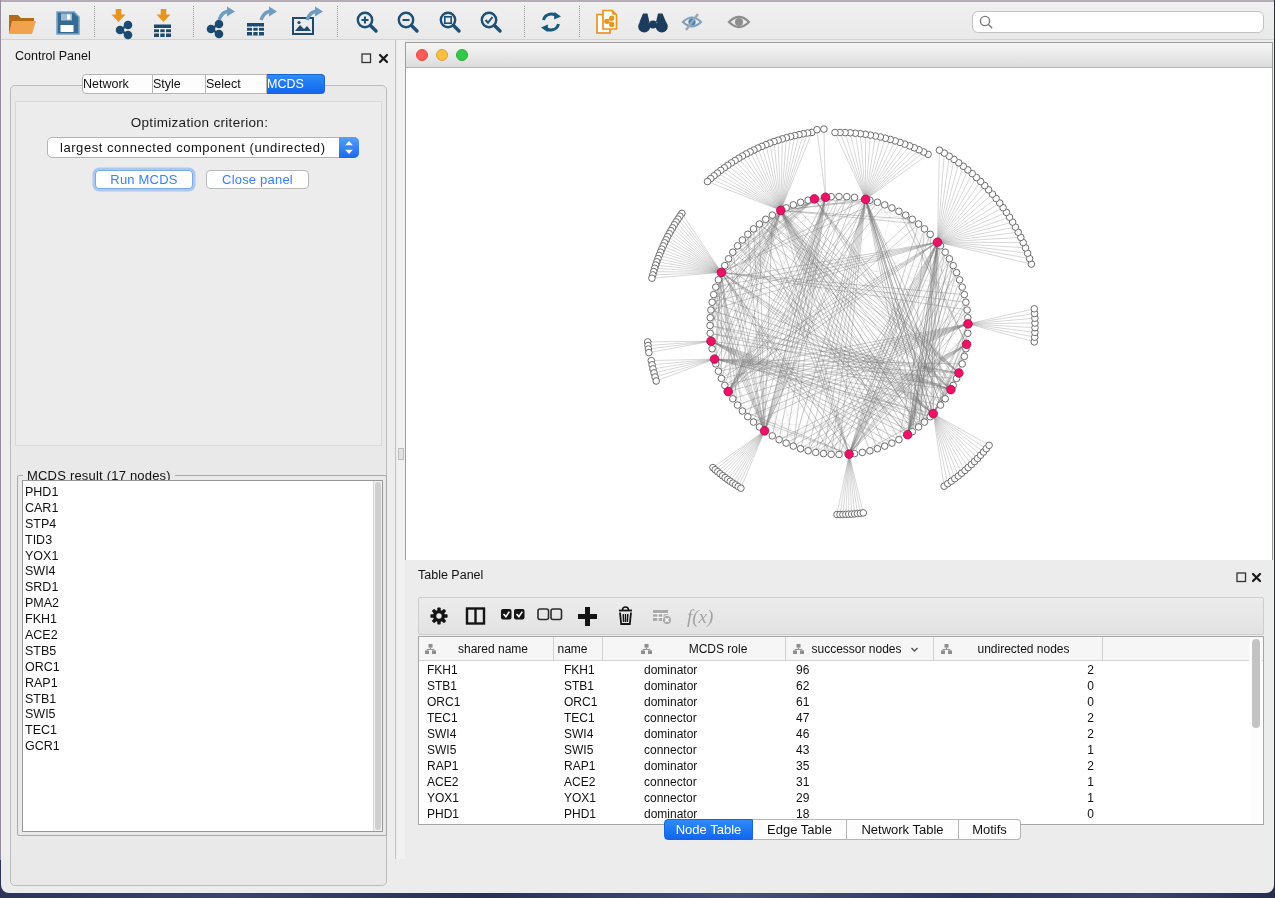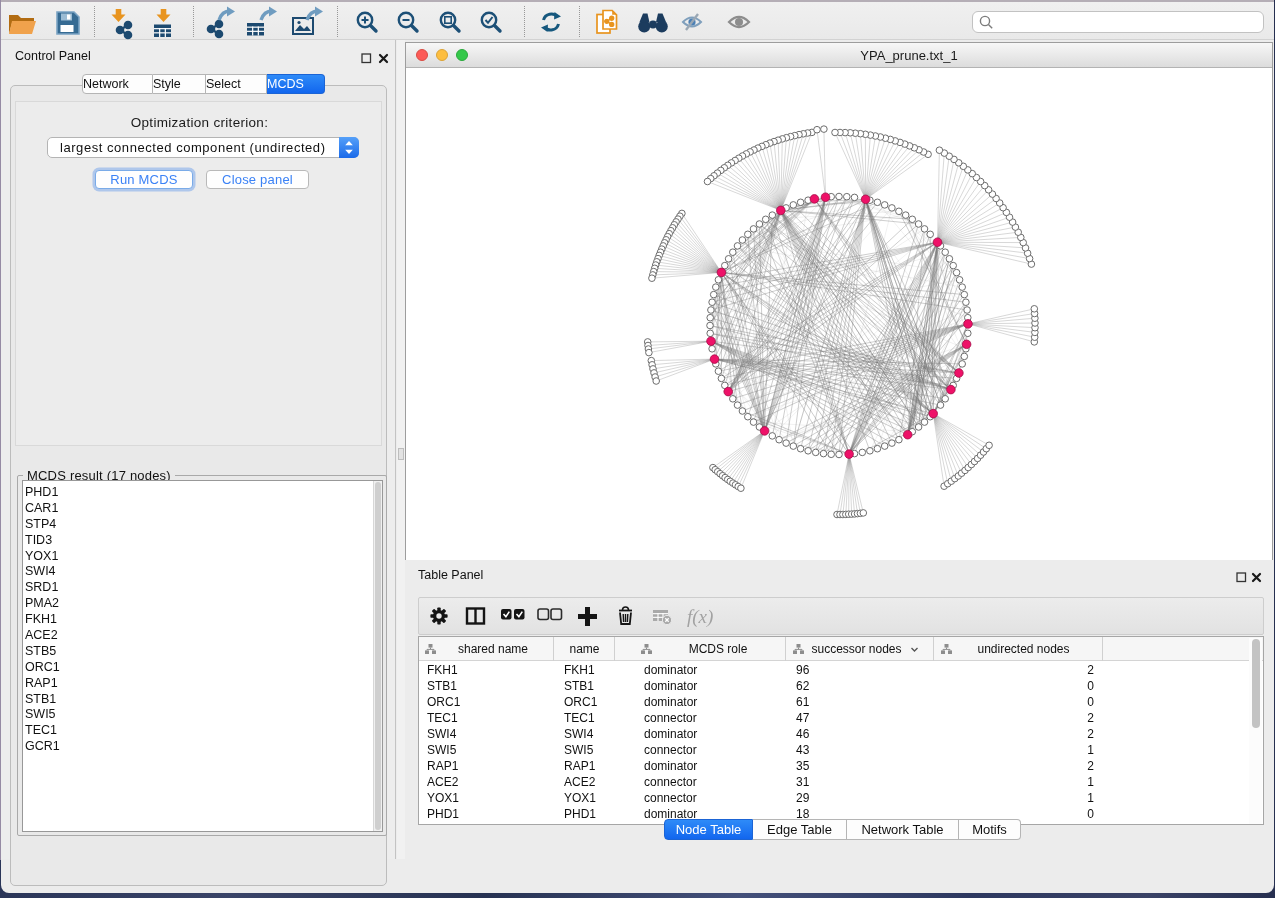--- a/index.html
+++ b/index.html
@@ -284,21 +284,20 @@
     </div>
   </div>
   <div id="split">
       <i></i>
     </div>
   <div id="netwin">
     <div id="ntitle">
       <div class="tl" style="left:10px;background:#fc5b57;border:0.5px solid #d94c43"></div>
       <div class="tl" style="left:30px;background:#fdbe40;border:0.5px solid #dba336"></div>
       <div class="tl" style="left:50px;background:#34c84a;border:0.5px solid #2aa93c"></div>
-      <div class="t">YPA_prune.txt_1</div>
     </div>
     <div id="canvas"><svg width="865" height="491" viewBox="0 0 865 491">
           <path d="M315.4 203.4L326.8 329.8M315.4 203.4L331.5 336.1M315.4 203.4L336.4 342.0M315.4 203.4L336.4 171.0M315.4 203.4L471.4 133.3M315.4 203.4L459.6 130.3M315.4 203.4L561.1 241.0M315.4 203.4L559.9 233.2M315.4 203.4L558.3 225.6M315.4 203.4L305.0 272.2M315.4 203.4L308.5 290.1M315.4 203.4L309.8 294.9M315.4 203.4L315.4 309.4M315.4 203.4L512.6 358.0M315.4 203.4L518.5 353.1M315.4 203.4L524.2 347.7M315.4 203.4L425.2 385.3M315.4 203.4L433.0 385.5M315.4 203.4L443.1 385.1M315.4 203.4L448.5 384.6M374.8 141.4L463.9 381.8M374.8 141.4L471.4 379.7M374.8 141.4L478.7 377.1M374.8 141.4L485.9 374.1M374.8 141.4L492.9 370.7M374.8 141.4L501.7 365.7M374.8 141.4L506.3 362.7M374.8 141.4L512.6 358.0M374.8 141.4L315.4 203.4M374.8 141.4L312.4 210.8M374.8 141.4L306.1 279.8M374.8 141.4L308.5 290.1M374.8 141.4L309.8 294.9M374.8 141.4L304.9 241.0M374.8 141.4L304.2 248.7M374.8 141.4L304.0 256.5M374.8 141.4L512.6 358.0M374.8 141.4L518.5 353.1M374.8 141.4L524.2 347.7M374.8 141.4L527.2 344.6M374.8 141.4L534.5 336.1M374.8 141.4L312.4 302.2M374.8 141.4L315.4 309.4M374.8 141.4L318.8 316.4M374.8 141.4L326.8 329.8M374.8 141.4L463.9 131.2M374.8 141.4L459.6 130.3M374.8 141.4L433.0 127.5M374.8 141.4L341.8 165.3M374.8 141.4L326.8 183.2M374.8 141.4L512.6 155.0M374.8 141.4L506.3 150.3M408.4 129.9L326.8 183.2M408.4 129.9L322.6 189.8M408.4 129.9L315.4 203.4M408.4 129.9L312.4 210.8M408.4 129.9L309.8 218.1M408.4 129.9L306.1 233.2M408.4 129.9L539.2 329.8M408.4 129.9L544.9 320.6M408.4 129.9L547.2 316.4M408.4 129.9L550.6 309.4M419.5 128.2L341.8 347.7M419.5 128.2L347.5 353.1M419.5 128.2L353.4 358.0M419.5 128.2L358.6 361.9M419.5 128.2L366.3 366.9M419.5 128.2L373.1 370.7M419.5 128.2L380.1 374.1M419.5 128.2L387.3 377.1M419.5 128.2L374.8 141.4M419.5 128.2L366.3 146.1M419.5 128.2L353.4 155.0M459.6 130.3L387.3 377.1M459.6 130.3L394.6 379.7M459.6 130.3L402.1 381.8M459.6 130.3L409.7 383.4M459.6 130.3L417.5 384.6M459.6 130.3L425.2 385.3M459.6 130.3L433.0 385.5M459.6 130.3L394.6 133.3M459.6 130.3L506.3 362.7M459.6 130.3L512.6 358.0M459.6 130.3L518.5 353.1M459.6 130.3L524.2 347.7M459.6 130.3L527.2 344.6M459.6 130.3L534.5 336.1M459.6 130.3L539.2 329.8M459.6 130.3L544.9 320.6M459.6 130.3L518.5 353.1M459.6 130.3L524.2 347.7M459.6 130.3L527.2 344.6M459.6 130.3L534.5 336.1M459.6 130.3L539.2 329.8M531.5 173.2L433.0 385.5M531.5 173.2L443.1 385.1M531.5 173.2L448.5 384.6M531.5 173.2L402.1 381.8M531.5 173.2L409.7 383.4M531.5 173.2L417.5 384.6M531.5 173.2L425.2 385.3M531.5 173.2L501.7 365.7M531.5 173.2L506.3 362.7M531.5 173.2L512.6 358.0M531.5 173.2L492.9 370.7M531.5 173.2L501.7 365.7M531.5 173.2L506.3 362.7M531.5 173.2L512.6 358.0M531.5 173.2L518.5 353.1M531.5 173.2L524.2 347.7M531.5 173.2L527.2 344.6M531.5 173.2L534.5 336.1M531.5 173.2L312.4 302.2M531.5 173.2L315.4 309.4M531.5 173.2L318.8 316.4M531.5 173.2L322.2 322.6M531.5 173.2L312.4 210.8M531.5 173.2L309.8 218.1M531.5 173.2L307.7 225.6M531.5 173.2L306.1 233.2M531.5 173.2L304.9 241.0M562.0 254.9L512.6 358.0M562.0 254.9L518.5 353.1M562.0 254.9L534.5 336.1M562.0 254.9L312.4 302.2M562.0 254.9L315.4 309.4M562.0 254.9L318.8 316.4M562.0 254.9L322.2 322.6M562.0 254.9L326.8 329.8M562.0 254.9L331.5 336.1M562.0 254.9L336.4 342.0M562.0 254.9L341.8 347.7M562.0 254.9L347.5 353.1M560.6 275.3L373.1 370.7M560.6 275.3L380.1 374.1M560.6 275.3L387.3 377.1M560.6 275.3L394.6 379.7M560.6 275.3L402.1 381.8M560.6 275.3L409.7 383.4M560.6 275.3L417.5 384.6M560.6 275.3L499.7 146.1M560.6 275.3L492.9 142.3M552.9 304.0L387.3 135.9M552.9 304.0L380.1 138.9M552.9 304.0L374.8 141.4M552.9 304.0L366.3 146.1M552.9 304.0L359.7 150.3M552.9 304.0L353.4 155.0M552.9 304.0L561.8 264.3M552.9 304.0L304.0 256.5M552.9 304.0L304.2 264.3M552.9 304.0L305.0 272.2M544.9 320.6L307.7 225.6M544.9 320.6L306.1 233.2M544.9 320.6L304.9 241.0M544.9 320.6L304.2 248.7M544.9 320.6L304.0 256.5M544.9 320.6L304.2 264.3M544.9 320.6L374.8 141.4M544.9 320.6L366.3 146.1M544.9 320.6L359.7 150.3M544.9 320.6L353.4 155.0M544.9 320.6L347.5 159.9M527.2 344.6L544.9 320.6M527.2 344.6L550.6 309.4M527.2 344.6L552.9 304.0M527.2 344.6L556.2 294.9M527.2 344.6L559.9 279.8M527.2 344.6L560.6 275.3M527.2 344.6L561.8 264.3M527.2 344.6L341.8 165.3M527.2 344.6L336.4 171.0M527.2 344.6L331.5 176.9M527.2 344.6L326.8 183.2M527.2 344.6L322.6 189.8M527.2 344.6L318.8 196.6M527.2 344.6L315.4 203.4M527.2 344.6L456.3 383.4M527.2 344.6L485.9 374.1M527.2 344.6L550.6 309.4M527.2 344.6L552.9 304.0M527.2 344.6L524.2 165.3M501.7 365.7L550.6 203.6M501.7 365.7L547.2 196.6M501.7 365.7L543.4 189.8M501.7 365.7L539.2 183.2M501.7 365.7L534.5 176.9M501.7 365.7L518.5 159.9M501.7 365.7L559.9 233.2M501.7 365.7L556.2 218.1M501.7 365.7L553.6 210.8M501.7 365.7L547.2 196.6M501.7 365.7L543.4 189.8M501.7 365.7L336.4 171.0M501.7 365.7L331.5 176.9M443.1 385.1L550.6 203.6M443.1 385.1L547.2 196.6M443.1 385.1L543.4 189.8M443.1 385.1L539.2 183.2M443.1 385.1L534.5 176.9M443.1 385.1L531.5 173.2M443.1 385.1L524.2 165.3M443.1 385.1L518.5 159.9M443.1 385.1L512.6 155.0M443.1 385.1L336.4 342.0M443.1 385.1L341.8 347.7M443.1 385.1L561.8 264.3M443.1 385.1L561.8 248.7M443.1 385.1L561.1 241.0M443.1 385.1L559.9 233.2M443.1 385.1L558.3 225.6M443.1 385.1L374.8 141.4M443.1 385.1L366.3 146.1M443.1 385.1L359.7 150.3M443.1 385.1L353.4 155.0M358.6 361.9L366.3 146.1M358.6 361.9L353.4 155.0M358.6 361.9L347.5 159.9M358.6 361.9L341.8 165.3M358.6 361.9L312.4 210.8M358.6 361.9L309.8 218.1M358.6 361.9L307.7 225.6M358.6 361.9L306.1 233.2M358.6 361.9L304.9 241.0M358.6 361.9L463.9 131.2M358.6 361.9L459.6 130.3M358.6 361.9L448.5 128.4M358.6 361.9L440.8 127.7M358.6 361.9L433.0 127.5M358.6 361.9L425.2 127.7M358.6 361.9L419.5 128.2M358.6 361.9L326.8 183.2M358.6 361.9L322.6 189.8M358.6 361.9L318.8 196.6M322.2 322.6L478.7 135.9M322.2 322.6L471.4 133.3M322.2 322.6L463.9 131.2M322.2 322.6L459.6 130.3M322.2 322.6L448.5 128.4M322.2 322.6L440.8 127.7M322.2 322.6L433.0 127.5M322.2 322.6L425.2 127.7M322.2 322.6L419.5 128.2M322.2 322.6L512.6 155.0M322.2 322.6L506.3 150.3M308.5 290.1L544.9 320.6M308.5 290.1L547.2 316.4M308.5 290.1L550.6 309.4M308.5 290.1L552.9 304.0M308.5 290.1L556.2 294.9M308.5 290.1L524.2 347.7M308.5 290.1L527.2 344.6M308.5 290.1L534.5 336.1M308.5 290.1L539.2 329.8M305.0 272.2L478.7 377.1M305.0 272.2L485.9 374.1M305.0 272.2L492.9 370.7M305.0 272.2L501.7 365.7M305.0 272.2L506.3 362.7M305.0 272.2L512.6 358.0M305.0 272.2L518.5 353.1M305.0 272.2L524.2 347.7" stroke="#777777" stroke-width="0.7" opacity="0.52" fill="none"></path>
           <path d="M492.9 370.7L353.4 155.0M322.2 322.6L485.9 138.9M506.3 362.7L347.5 353.1M304.2 264.3L394.6 379.7M336.4 171.0L463.9 131.2M380.1 138.9L305.0 272.2M304.0 256.5L553.6 210.8M492.9 142.3L553.6 210.8M309.8 294.9L518.5 159.9M353.4 358.0L341.8 165.3M394.6 133.3L478.7 135.9M433.0 127.5L512.6 155.0M556.2 294.9L373.1 370.7M307.7 225.6L341.8 347.7M326.8 329.8L341.8 165.3M417.5 384.6L534.5 176.9M448.5 128.4L492.9 142.3M408.4 129.9L307.7 225.6M353.4 358.0L387.3 135.9M353.4 358.0L312.4 210.8M558.3 287.4L448.5 128.4M506.3 150.3L433.0 127.5M550.6 309.4L373.1 370.7M524.2 165.3L559.9 279.8M558.3 225.6L358.6 361.9M366.3 366.9L308.5 290.1M524.2 165.3L326.8 329.8M443.1 385.1L347.5 353.1M459.6 130.3L387.3 377.1M463.9 381.8L550.6 203.6M306.1 279.8L347.5 159.9M561.1 241.0L331.5 336.1M304.2 248.7L539.2 183.2M543.4 189.8L366.3 366.9M347.5 353.1L312.4 302.2M380.1 374.1L558.3 287.4M547.2 316.4L373.1 370.7M304.2 248.7L366.3 366.9M561.8 248.7L336.4 342.0M309.8 218.1L304.2 264.3M492.9 142.3L559.9 233.2M326.8 183.2L559.9 279.8M543.4 189.8L353.4 358.0M492.9 370.7L443.1 385.1M419.5 128.2L347.5 159.9M304.0 256.5L366.3 146.1M560.6 275.3L341.8 347.7M544.9 320.6L304.9 241.0M353.4 358.0L539.2 183.2M556.2 294.9L492.9 370.7M492.9 370.7L556.2 218.1M359.7 150.3L471.4 379.7M312.4 210.8L506.3 362.7M359.7 150.3L318.8 196.6M539.2 183.2L471.4 379.7M512.6 155.0L556.2 218.1M518.5 159.9L561.8 264.3M492.9 142.3L547.2 196.6M425.2 385.3L485.9 138.9M499.7 146.1L558.3 287.4M373.1 370.7L315.4 203.4M419.5 128.2L304.2 248.7M561.1 241.0L478.7 377.1M492.9 142.3L359.7 150.3M312.4 302.2L387.3 377.1M312.4 302.2L512.6 358.0M331.5 176.9L547.2 316.4M471.4 133.3L387.3 135.9M547.2 316.4L561.8 248.7M359.7 150.3L306.1 279.8M306.1 279.8L433.0 127.5M471.4 133.3L561.1 241.0M443.1 385.1L315.4 203.4M315.4 203.4L353.4 155.0M531.5 173.2L433.0 385.5M326.8 329.8L309.8 218.1M304.2 264.3L315.4 203.4M331.5 176.9L556.2 218.1M387.3 377.1L347.5 159.9M443.1 385.1L380.1 374.1M561.8 248.7L347.5 159.9M443.1 385.1L380.1 374.1M336.4 171.0L499.7 146.1M550.6 203.6L336.4 171.0M402.1 131.2L366.3 366.9M478.7 377.1L558.3 287.4M518.5 353.1L433.0 127.5" stroke="#8a8a8a" stroke-width="0.6" opacity="0.20" fill="none"></path>
           <path d="M315.4 203.4L275.9 144.4M315.4 203.4L273.9 147.2M315.4 203.4L272.0 150.1M315.4 203.4L270.1 152.9M315.4 203.4L268.3 155.8M315.4 203.4L266.6 158.8M315.4 203.4L264.9 161.7M315.4 203.4L263.2 164.7M315.4 203.4L261.6 167.7M315.4 203.4L260.1 170.8M315.4 203.4L258.6 173.8M315.4 203.4L257.2 176.9M315.4 203.4L255.8 180.1M315.4 203.4L254.5 183.2M315.4 203.4L253.2 186.4M315.4 203.4L252.0 189.6M315.4 203.4L250.8 192.8M315.4 203.4L249.7 196.0M315.4 203.4L248.7 199.3M315.4 203.4L247.7 202.6M315.4 203.4L246.8 205.9M315.4 203.4L245.9 209.2M374.8 141.4L405.9 63.4M374.8 141.4L401.6 64.0M374.8 141.4L397.3 64.8M374.8 141.4L393.0 65.6M374.8 141.4L388.8 66.6M374.8 141.4L384.6 67.6M374.8 141.4L380.4 68.7M374.8 141.4L376.3 69.9M374.8 141.4L372.1 71.2M374.8 141.4L368.0 72.6M374.8 141.4L363.9 74.1M374.8 141.4L359.9 75.7M374.8 141.4L355.9 77.4M374.8 141.4L351.9 79.1M374.8 141.4L348.0 81.0M374.8 141.4L344.1 82.9M374.8 141.4L340.3 84.9M374.8 141.4L336.5 87.0M374.8 141.4L332.8 89.2M374.8 141.4L329.1 91.5M374.8 141.4L325.4 93.9M374.8 141.4L321.8 96.3M374.8 141.4L318.3 98.8M374.8 141.4L314.8 101.4M374.8 141.4L311.4 104.1M374.8 141.4L308.0 106.8M374.8 141.4L304.7 109.6M374.8 141.4L301.5 112.5M419.5 128.2L417.9 60.1M419.5 128.2L411.0 60.7M459.6 130.3L522.1 85.3M459.6 130.3L517.6 83.0M459.6 130.3L513.0 80.8M459.6 130.3L508.3 78.8M459.6 130.3L503.6 76.9M459.6 130.3L498.8 75.1M459.6 130.3L494.0 73.4M459.6 130.3L489.2 71.9M459.6 130.3L484.3 70.4M459.6 130.3L479.4 69.2M459.6 130.3L474.4 68.0M459.6 130.3L469.4 67.0M459.6 130.3L464.4 66.1M459.6 130.3L459.4 65.3M459.6 130.3L454.4 64.7M459.6 130.3L449.3 64.2M459.6 130.3L444.2 63.8M459.6 130.3L439.1 63.6M459.6 130.3L434.0 63.5M459.6 130.3L429.0 63.5M531.5 173.2L625.4 195.1M531.5 173.2L623.6 189.6M531.5 173.2L621.6 184.2M531.5 173.2L619.5 178.9M531.5 173.2L617.2 173.6M531.5 173.2L614.8 168.4M531.5 173.2L612.2 163.2M531.5 173.2L609.4 158.1M531.5 173.2L606.6 153.1M531.5 173.2L603.5 148.2M531.5 173.2L600.4 143.4M531.5 173.2L597.1 138.7M531.5 173.2L593.7 134.0M531.5 173.2L590.1 129.5M531.5 173.2L586.4 125.1M531.5 173.2L582.6 120.8M531.5 173.2L578.7 116.6M531.5 173.2L574.6 112.5M531.5 173.2L570.4 108.5M531.5 173.2L566.2 104.6M531.5 173.2L561.8 100.9M531.5 173.2L557.3 97.3M531.5 173.2L552.7 93.8M531.5 173.2L548.0 90.4M531.5 173.2L543.2 87.2M531.5 173.2L538.3 84.1M531.5 173.2L533.4 81.2M562.0 254.9L628.3 272.9M562.0 254.9L628.7 268.2M562.0 254.9L628.9 263.4M562.0 254.9L629.0 258.7M562.0 254.9L629.0 254.0M562.0 254.9L628.9 249.2M562.0 254.9L628.6 244.5M562.0 254.9L628.3 239.8M527.2 344.6L538.1 417.2M527.2 344.6L541.7 414.7M527.2 344.6L545.3 412.2M527.2 344.6L548.8 409.6M527.2 344.6L552.3 407.0M527.2 344.6L555.6 404.2M527.2 344.6L559.0 401.4M527.2 344.6L562.2 398.5M527.2 344.6L565.4 395.5M527.2 344.6L568.5 392.5M527.2 344.6L571.6 389.4M527.2 344.6L574.6 386.2M527.2 344.6L577.5 383.0M527.2 344.6L580.3 379.7M527.2 344.6L583.1 376.3M443.1 385.1L431.0 445.5M443.1 385.1L434.0 445.5M443.1 385.1L436.9 445.5M443.1 385.1L439.8 445.4M443.1 385.1L442.7 445.2M443.1 385.1L445.7 445.1M443.1 385.1L448.6 444.9M443.1 385.1L451.5 444.6M443.1 385.1L454.4 444.3M443.1 385.1L457.3 443.9M358.6 361.9L306.9 398.6M358.6 361.9L309.2 400.7M358.6 361.9L311.7 402.7M358.6 361.9L314.1 404.7M358.6 361.9L316.6 406.7M358.6 361.9L319.1 408.6M358.6 361.9L321.7 410.5M358.6 361.9L324.2 412.3M358.6 361.9L326.9 414.1M358.6 361.9L329.5 415.8M358.6 361.9L332.2 417.5M358.6 361.9L334.9 419.2M308.5 290.1L245.3 291.6M308.5 290.1L246.1 295.8M308.5 290.1L247.0 299.9M308.5 290.1L248.0 303.9M308.5 290.1L249.1 308.0M308.5 290.1L250.2 312.0M305.0 272.2L241.7 272.9M305.0 272.2L242.0 276.5M305.0 272.2L242.4 280.0M305.0 272.2L242.9 283.6" stroke="#7d7d7d" stroke-width="0.6" opacity="0.5" fill="none"></path>
           <g fill="#fff" stroke="#6d6d6d" stroke-width="1">
             <circle cx="561.8" cy="248.7" r="3.3"></circle>
             <circle cx="561.1" cy="241.0" r="3.3"></circle>
             <circle cx="559.9" cy="233.2" r="3.3"></circle>
             <circle cx="558.3" cy="225.6" r="3.3"></circle>
@@ -633,21 +632,21 @@
     <div id="tbl">
       <div id="thead">
         <div class="th" style="left:0;width:135px"><svg class="sm" width="11" height="10" viewBox="0 0 11 10">
               <g fill="#8d8d8d">
                 <rect x="3.5" y="0" width="4" height="3.6"></rect>
                 <rect x="0" y="6.4" width="4" height="3.6"></rect>
                 <rect x="7" y="6.4" width="4" height="3.6"></rect>
                 <path d="M5.5 3.6 v1.4 M2 6.4 v-1 h7 v1" stroke="#8d8d8d" fill="none" stroke-width="1"></path>
               </g>
             </svg><span style="margin-left:14px">shared name</span></div>
-        <div class="th" style="left:136px;width:60px">name</div>
+        <div class="th" style="left:124px;width:60px">name</div>
         <div class="th" style="left:216px;width:151px"><svg class="sm" width="11" height="10" viewBox="0 0 11 10">
               <g fill="#8d8d8d">
                 <rect x="3.5" y="0" width="4" height="3.6"></rect>
                 <rect x="0" y="6.4" width="4" height="3.6"></rect>
                 <rect x="7" y="6.4" width="4" height="3.6"></rect>
                 <path d="M5.5 3.6 v1.4 M2 6.4 v-1 h7 v1" stroke="#8d8d8d" fill="none" stroke-width="1"></path>
               </g>
             </svg><span style="margin-left:16px">MCDS role</span></div>
         <div class="th" style="left:368px;width:147px"><svg class="sm" width="11" height="10" viewBox="0 0 11 10">
               <g fill="#8d8d8d">

